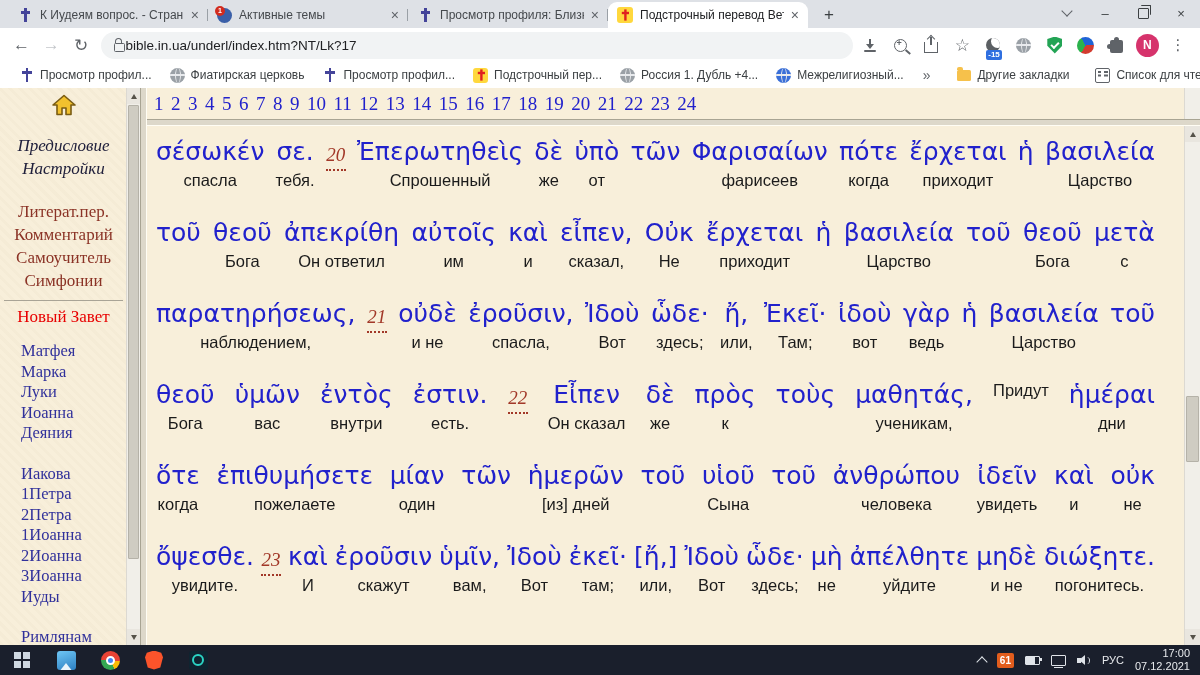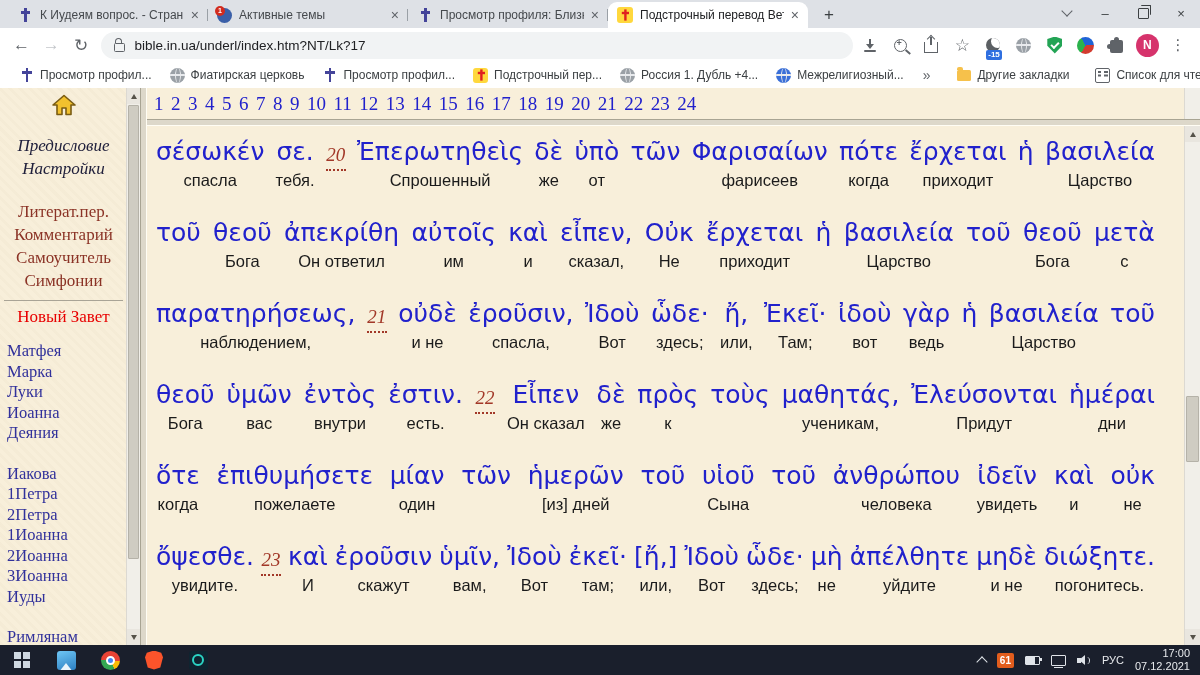--- a/index.html
+++ b/index.html
@@ -35,21 +35,21 @@
   .maxbox{width:9px;height:9px;border:1.2px solid #3c4043;border-radius:1px;position:relative;}
   .maxbox::after{content:"";position:absolute;left:2px;top:-4px;width:9px;height:9px;border:1.2px solid #3c4043;
     border-left:none;border-bottom:none;border-radius:1px;}
 
   
   .toolbar{height:34px;background:#fff;display:flex;align-items:center;padding:0 8px;gap:3px;}
   .nav-btn{width:27px;height:27px;display:flex;align-items:center;justify-content:center;
     font-size:17px;color:#5f6368;}
   .nav-btn.disabled{color:#c4c7cb;}
   .omnibox{width:756px;height:27px;background:#f1f3f4;border-radius:14px;display:flex;align-items:center;
-    padding:0 13px;gap:9px;box-sizing:border-box;margin-left:4px;}
+    padding:0 13px;box-sizing:border-box;margin-left:4px;}
   .lock{width:9px;height:7px;border:1.5px solid #5f6368;border-radius:1.5px;position:relative;margin-top:4px;flex:none;}
   .lock::before{content:"";position:absolute;width:5px;height:4px;border:1.5px solid #5f6368;border-bottom:none;
     border-radius:4px 4px 0 0;left:0px;top:-5.5px;}
   .url{font-size:13.5px;color:#202124;white-space:nowrap;}
   .tool-ic{width:28px;height:28px;display:flex;align-items:center;justify-content:center;position:relative;}
   .dl{position:relative;width:14px;height:14px;}
   .dl::before{content:"";position:absolute;left:6px;top:1px;width:2px;height:6px;background:#5f6368;}
   .dl::after{content:"";position:absolute;left:3px;top:6px;border-left:4px solid transparent;
     border-right:4px solid transparent;border-top:5px solid #5f6368;}
   .dl .tray{position:absolute;left:1px;right:1px;bottom:0;height:2px;background:#5f6368;border-radius:1px;}
@@ -105,21 +105,21 @@
   .sidebar{width:140px;position:relative;flex:none;
     background:var(--parchment,#f8efda);
     background-image:repeating-linear-gradient(45deg,rgba(120,95,40,.025) 0 3px,transparent 3px 7px);}
   .side-inner{position:absolute;left:0;top:0;right:13px;bottom:0;overflow:hidden;text-align:center;
     font-family:"Liberation Serif",serif;}
   .home-wrap{padding-top:6px;}
   .preface{margin-top:14px;font-style:italic;color:#20203c;font-size:17px;line-height:23px;}
   .tools{margin-top:20px;color:var(--tool-link,#8b3326);font-size:17px;line-height:23px;}
   .side-div{border:none;border-top:1px solid #a9a496;margin:8px 4px 0 4px;}
   .nt-title{margin-top:6px;color:var(--accent-red,#e80000);font-size:17px;}
-  .books{margin-top:14px;text-align:left;padding-left:7px;color:var(--book-link,#31319b);
+  .books{margin-top:14px;text-align:left;padding-left:21px;color:var(--book-link,#31319b);
     font-size:16.5px;line-height:20.5px;}
   .book-group{margin-bottom:20px;}
   .book{cursor:pointer;}
   
   .sbar{position:absolute;top:0;bottom:0;background:#f1efe9;border-left:1px solid #dcd9d2;}
   .sbar-side{right:0;width:13px;}
   .sbar-main{right:0;width:15px;}
   .sb-btn{position:absolute;left:0;right:0;height:16px;background:#e9e6df;display:flex;
     align-items:center;justify-content:center;}
   .sb-up{top:0;}
@@ -608,21 +608,20 @@
               </span>
               <span class="tok">
                 <span class="g">τοὺς</span>
                 <span class="r"></span>
               </span>
               <span class="tok">
                 <span class="g">μαθητάς,</span>
                 <span class="r">ученикам,</span>
               </span>
               <span class="tok">
-                <span class="g">Ἐλεύσονται</span>
                 <span class="r">Придут</span>
               </span>
               <span class="tok">
                 <span class="g">ἡμέραι</span>
                 <span class="r">дни</span>
               </span>
             </div>
             <div class="line">
               <span class="tok">
                 <span class="g">ὅτε</span>

